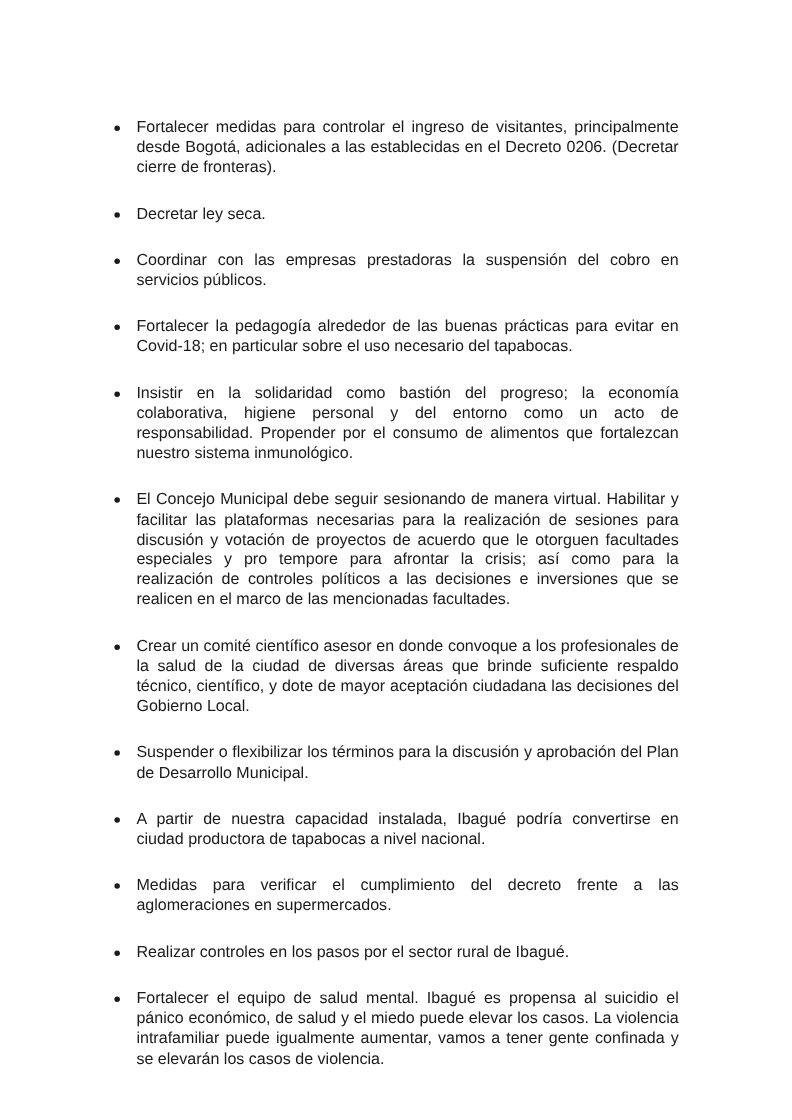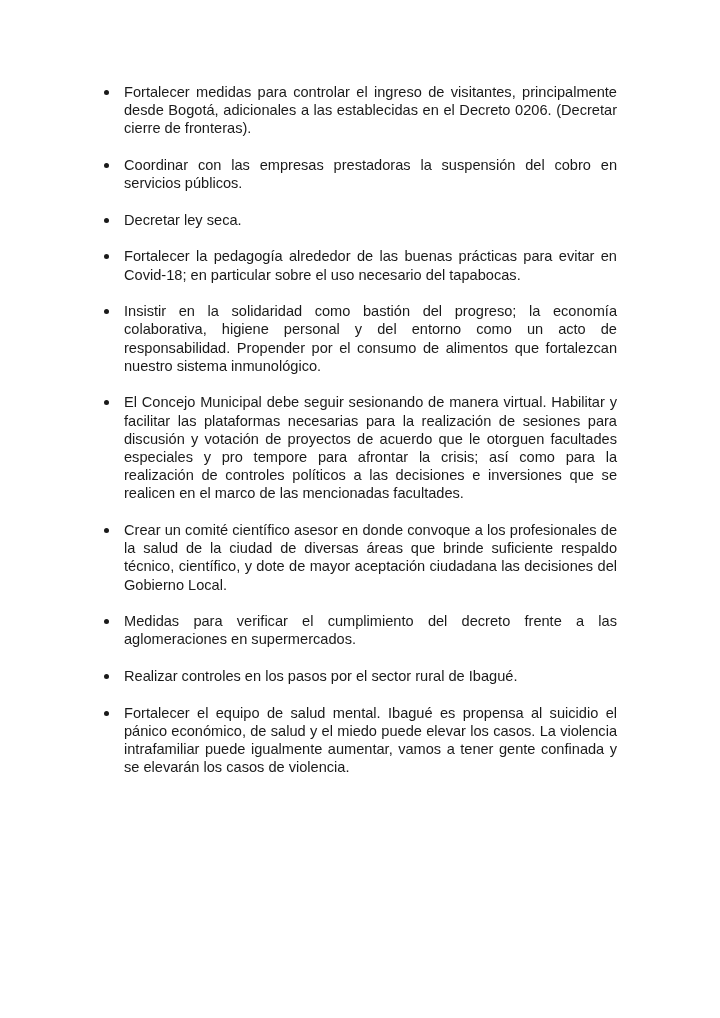--- a/index.html
+++ b/index.html
@@ -44,57 +44,66 @@
       position: absolute;
       left: 3px;
       top: 7px;
       width: 5px;
       height: 5px;
       border-radius: 50%;
       background: #1a1a1a;
     }
     .text {
       display: block;
+      margin-top: 24px;
     }
   </style>
 </head>
 <body>
 
 <div class="page">
   <ul class="list">
     <li class="item">
         <span class="bullet"></span>
         <span class="text">Fortalecer medidas para controlar el ingreso de visitantes, principalmente desde Bogotá, adicionales a las establecidas en el Decreto 0206. (Decretar cierre de fronteras).</span>
       </li>
     <li class="item">
         <span class="bullet"></span>
-        <span class="text">Coordinar con las empresas prestadoras la suspensión del cobro en servicios públicos.</span>
+        <span class="text">Decretar ley seca.</span>
       </li>
     <li class="item">
         <span class="bullet"></span>
-        <span class="text">Decretar ley seca.</span>
+        <span class="text">Coordinar con las empresas prestadoras la suspensión del cobro en servicios públicos.</span>
       </li>
     <li class="item">
         <span class="bullet"></span>
         <span class="text">Fortalecer la pedagogía alrededor de las buenas prácticas para evitar en Covid-18; en particular sobre el uso necesario del tapabocas.</span>
       </li>
     <li class="item">
         <span class="bullet"></span>
         <span class="text">Insistir en la solidaridad como bastión del progreso; la economía colaborativa, higiene personal y del entorno como un acto de responsabilidad. Propender por el consumo de alimentos que fortalezcan nuestro sistema inmunológico.</span>
       </li>
     <li class="item">
         <span class="bullet"></span>
         <span class="text">El Concejo Municipal debe seguir sesionando de manera virtual. Habilitar y facilitar las plataformas necesarias para la realización de sesiones para discusión y votación de proyectos de acuerdo que le otorguen facultades especiales y pro tempore para afrontar la crisis; así como para la realización de controles políticos a las decisiones e inversiones que se realicen en el marco de las mencionadas facultades.</span>
       </li>
     <li class="item">
         <span class="bullet"></span>
         <span class="text">Crear un comité científico asesor en donde convoque a los profesionales de la salud de la ciudad de diversas áreas que brinde suficiente respaldo técnico, científico, y dote de mayor aceptación ciudadana las decisiones del Gobierno Local.</span>
       </li>
     <li class="item">
         <span class="bullet"></span>
+        <span class="text">Suspender o flexibilizar los términos para la discusión y aprobación del Plan de Desarrollo Municipal.</span>
+      </li>
+    <li class="item">
+        <span class="bullet"></span>
+        <span class="text">A partir de nuestra capacidad instalada, Ibagué podría convertirse en ciudad productora de tapabocas a nivel nacional.</span>
+      </li>
+    <li class="item">
+        <span class="bullet"></span>
         <span class="text">Medidas para verificar el cumplimiento del decreto frente  a las aglomeraciones en supermercados.</span>
       </li>
     <li class="item">
         <span class="bullet"></span>
         <span class="text">Realizar controles en los pasos por el sector rural de Ibagué.</span>
       </li>
     <li class="item">
         <span class="bullet"></span>
         <span class="text">Fortalecer el equipo de salud mental. Ibagué es propensa al suicidio el pánico económico, de salud y el miedo puede elevar los casos. La violencia intrafamiliar puede igualmente aumentar, vamos a tener gente confinada y se elevarán los casos de violencia.</span>
       </li>

